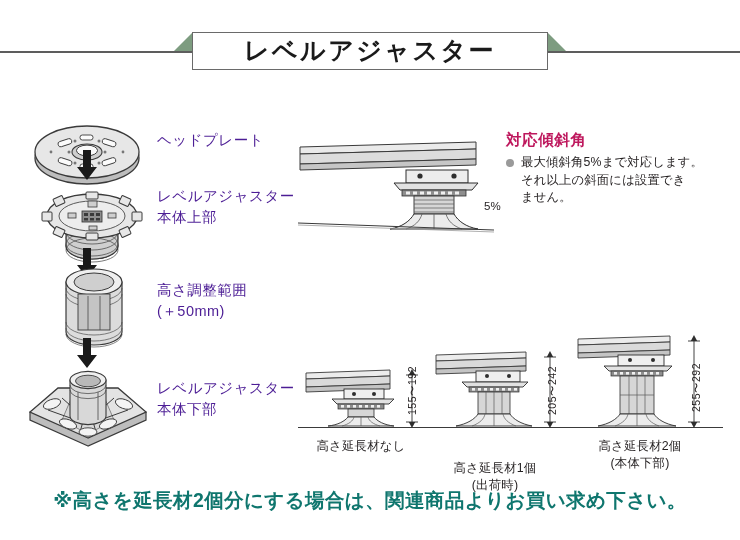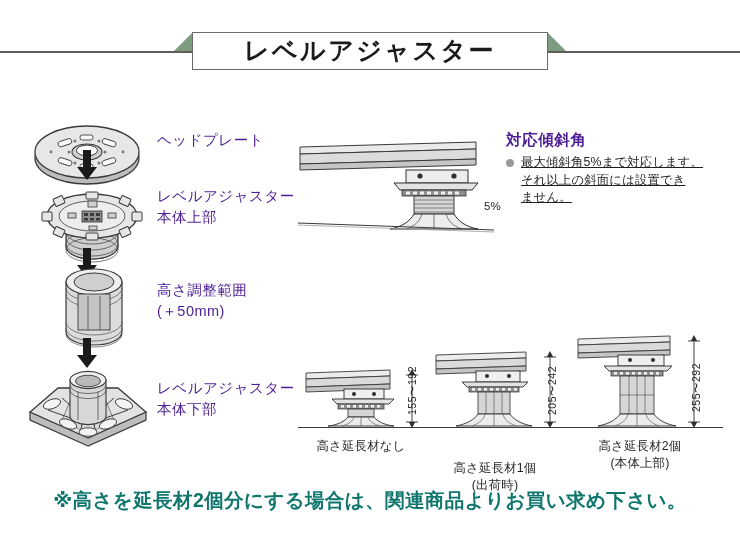--- a/index.html
+++ b/index.html
@@ -40,25 +40,25 @@
     position:absolute;font-size:14.5px;line-height:21px;color:#4c1d95;
     letter-spacing:.5px;white-space:pre-line;
   }
   .lbl-head{left:157px;top:130px;}
   .lbl-upper{left:157px;top:186px;}
   .lbl-ext{left:157px;top:280px;}
   .lbl-lower{left:157px;top:378px;}
 
   
   .sec-head{
-    position:absolute;font-size:15.5px;font-weight:700;color:#4c1d95;letter-spacing:.6px;
+    position:absolute;font-size:15.5px;font-weight:700;color:#be185d;letter-spacing:.6px;
   }
   .h-slope{left:506px;top:130px;}
   .h-range{left:306px;top:246px;}
-  .bullet-list{position:absolute;text-decoration:underline;}
+  .bullet-list{position:absolute;}
   .bl-slope{left:506px;top:154px;width:232px;}
   .bl-range{left:306px;top:270px;width:330px;}
   .bullet{
     position:relative;padding-left:15px;font-size:12.3px;line-height:17.5px;
     color:#231f20;margin-bottom:3px;letter-spacing:.2px;
   }
   .bullet .dot{
     position:absolute;left:0;top:5px;width:8px;height:8px;border-radius:50%;
     background:#9a9a9a;
   }
@@ -413,16 +413,16 @@
     </g>
     <path d="M122 22 l-3.2 6 h6.4 z" fill="#2e2e2e"></path>
     <path d="M122 115 l-3.2 -6 h6.4 z" fill="#2e2e2e"></path>
   </svg>
   <div class="dim" style="left:690px;top:412px;">255〜292</div>
 
   <div class="caption cap1">高さ延長材なし</div>
   <div class="caption cap2">高さ延長材1個
 (出荷時)</div>
   <div class="caption cap3">高さ延長材2個
-(本体上部)</div>
+(本体下部)</div>
 
   <div class="footnote">※高さを延長材2個分にする場合は、関連商品よりお買い求め下さい。</div>
 </div>
 
 </body></html>

